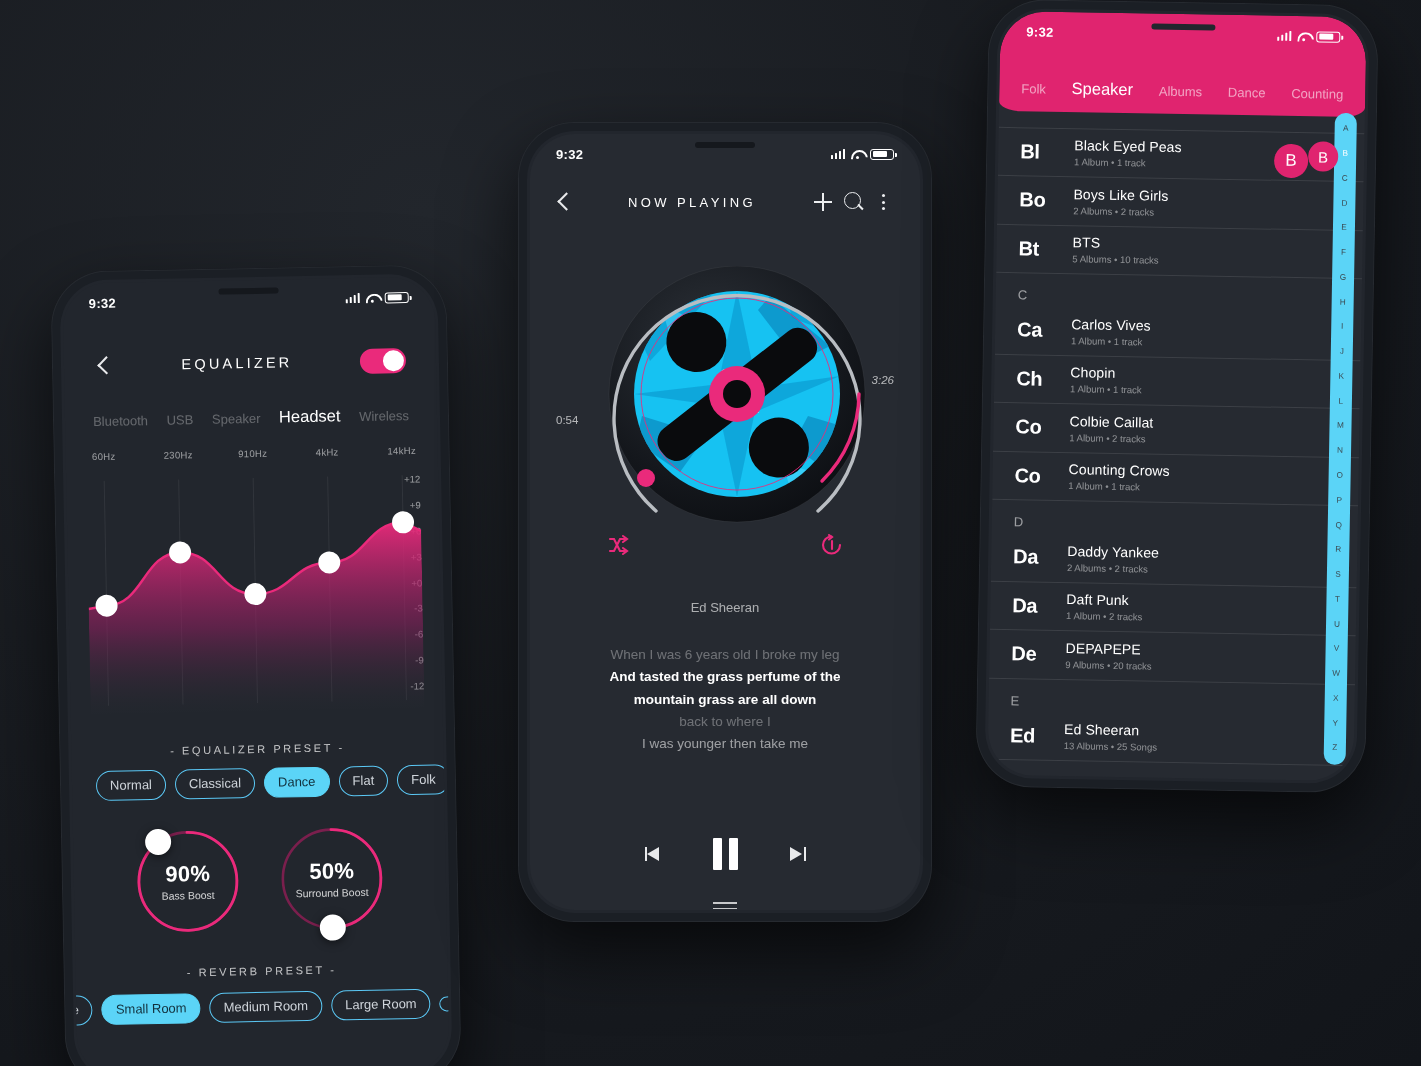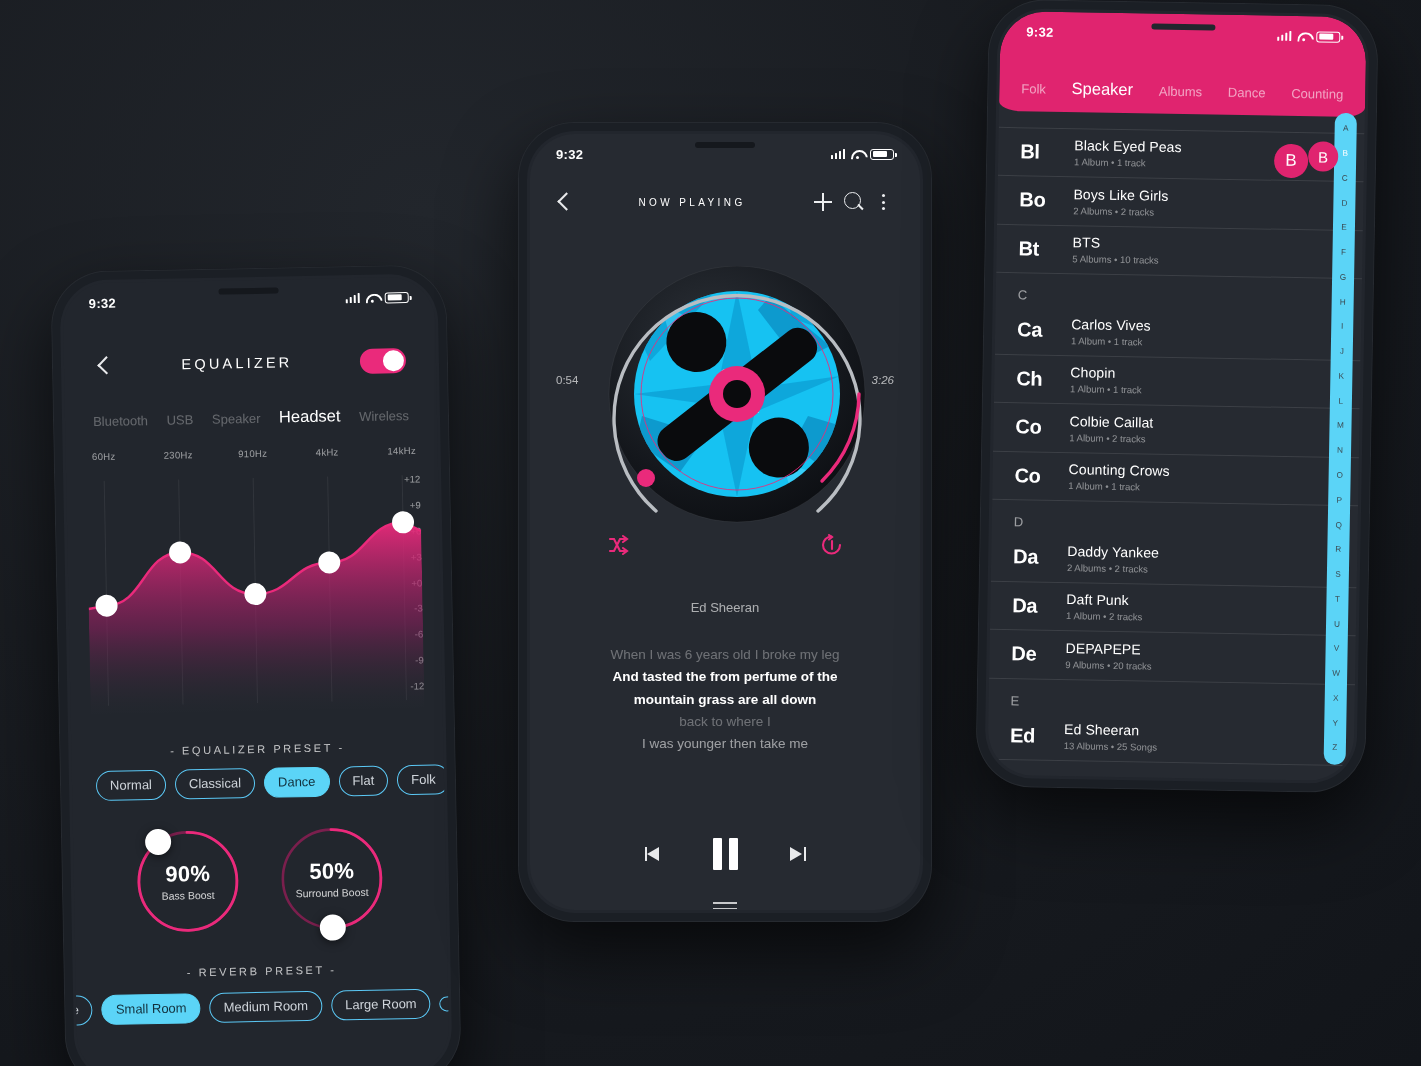--- a/index.html
+++ b/index.html
@@ -78,35 +78,35 @@
   .knob .kl { color: rgba(255,255,255,.80); font-size: 10.5px; text-align: center; line-height: 12px; }
   .knob .handle { position: absolute; width: 26px; height: 26px; border-radius: 50%; background: #fff;
                   box-shadow: 0 2px 8px rgba(0,0,0,.5); }
   .rv-preset-label { top: 685px; }
 
   
   #phone-np { left: 518px; top: 122px; width: 414px; height: 800px; }
   #phone-np .screen { background: #262a31; }
   .np-header { position: absolute; top: 46px; left: 0; right: 0; height: 44px;
                display: flex; align-items: center; padding: 0 24px; gap: 4px; }
-  .np-title { flex: 1; text-align: center; color: #fff; font-size: 10px; letter-spacing: 3.4px; }
+  .np-title { flex: 1; text-align: center; color: #fff; font-size: 13px; letter-spacing: 3.4px; }
   .ic { width: 26px; height: 26px; position: relative; cursor: pointer; flex: none; }
   .ic-plus::before,.ic-plus::after{content:"";position:absolute;background:#eceef0;}
   .ic-plus::before{left:4px;top:12px;width:18px;height:1.8px;}
   .ic-plus::after{left:12.1px;top:4px;width:1.8px;height:18px;}
   .ic-search::before{content:"";position:absolute;left:4px;top:3px;width:15px;height:15px;
       border:1.8px solid #eceef0;border-radius:50%;}
   .ic-search::after{content:"";position:absolute;left:17px;top:17px;width:7px;height:1.8px;
       background:#eceef0;transform:rotate(45deg);}
   .ic-dots i{position:absolute;left:12px;width:3px;height:3px;border-radius:50%;background:#eceef0;}
   .ic-dots i:nth-child(1){top:5px}.ic-dots i:nth-child(2){top:11.5px}.ic-dots i:nth-child(3){top:18px}
 
   .art-wrap { position: absolute; top: 132px; left: 0; right: 0; height: 280px; }
   .time-l,.time-r { position: absolute; top: 108px; color: rgba(255,255,255,.66); font-size: 11.5px; }
-  .time-l { left: 26px; } .time-r { right: 26px; font-style: italic; }
+  .time-l { left: 26px; margin-top: 40px; } .time-r { right: 26px; font-style: italic; }
   .sh-rp { position: absolute; top: 400px; left: 0; right: 0; height: 30px; }
   .sh-rp .icn { position: absolute; cursor: pointer; }
 
   .song-title { position: absolute; top: 442px; left: 0; right: 0; text-align: center;
                 color: #fff; font-size: 17.5px; font-weight: bold; letter-spacing: .2px; }
   .song-artist { position: absolute; top: 466px; left: 0; right: 0; text-align: center;
                  color: rgba(255,255,255,.62); font-size: 13px; }
   .lyrics { position: absolute; top: 510px; left: 36px; right: 36px; text-align: center; }
   .lyrics div { font-size: 13.5px; line-height: 22.3px; color: #fff; }
 
@@ -383,21 +383,21 @@
             <path d="M20 11 a8.5 8.5 0 1 1 -8.5 -8.5"></path>
             <path d="M9 1 l3 2 -3 2.5"></path>
             <path d="M12 7 v8"></path>
           </svg>
         </div>
       </div>
 
       <div class="song-artist">Ed Sheeran</div>
       <div class="lyrics" id="lyrics">
           <div style="opacity: 0.33;">When I was 6 years old I broke my leg</div>
-          <div style="opacity: 1; font-weight: 600;">And tasted the from perfume of the</div>
+          <div style="opacity: 1; font-weight: 600;">And tasted the grass perfume of the</div>
           <div style="opacity: 1; font-weight: 600;">mountain grass are all down</div>
           <div style="opacity: 0.33;">back to where I</div>
           <div style="opacity: 0.55;">I was younger then take me</div>
         </div>
 
       <div class="controls">
         <div class="skip prev">
             <span class="tri"></span>
             <span class="bar"></span>
           </div>

